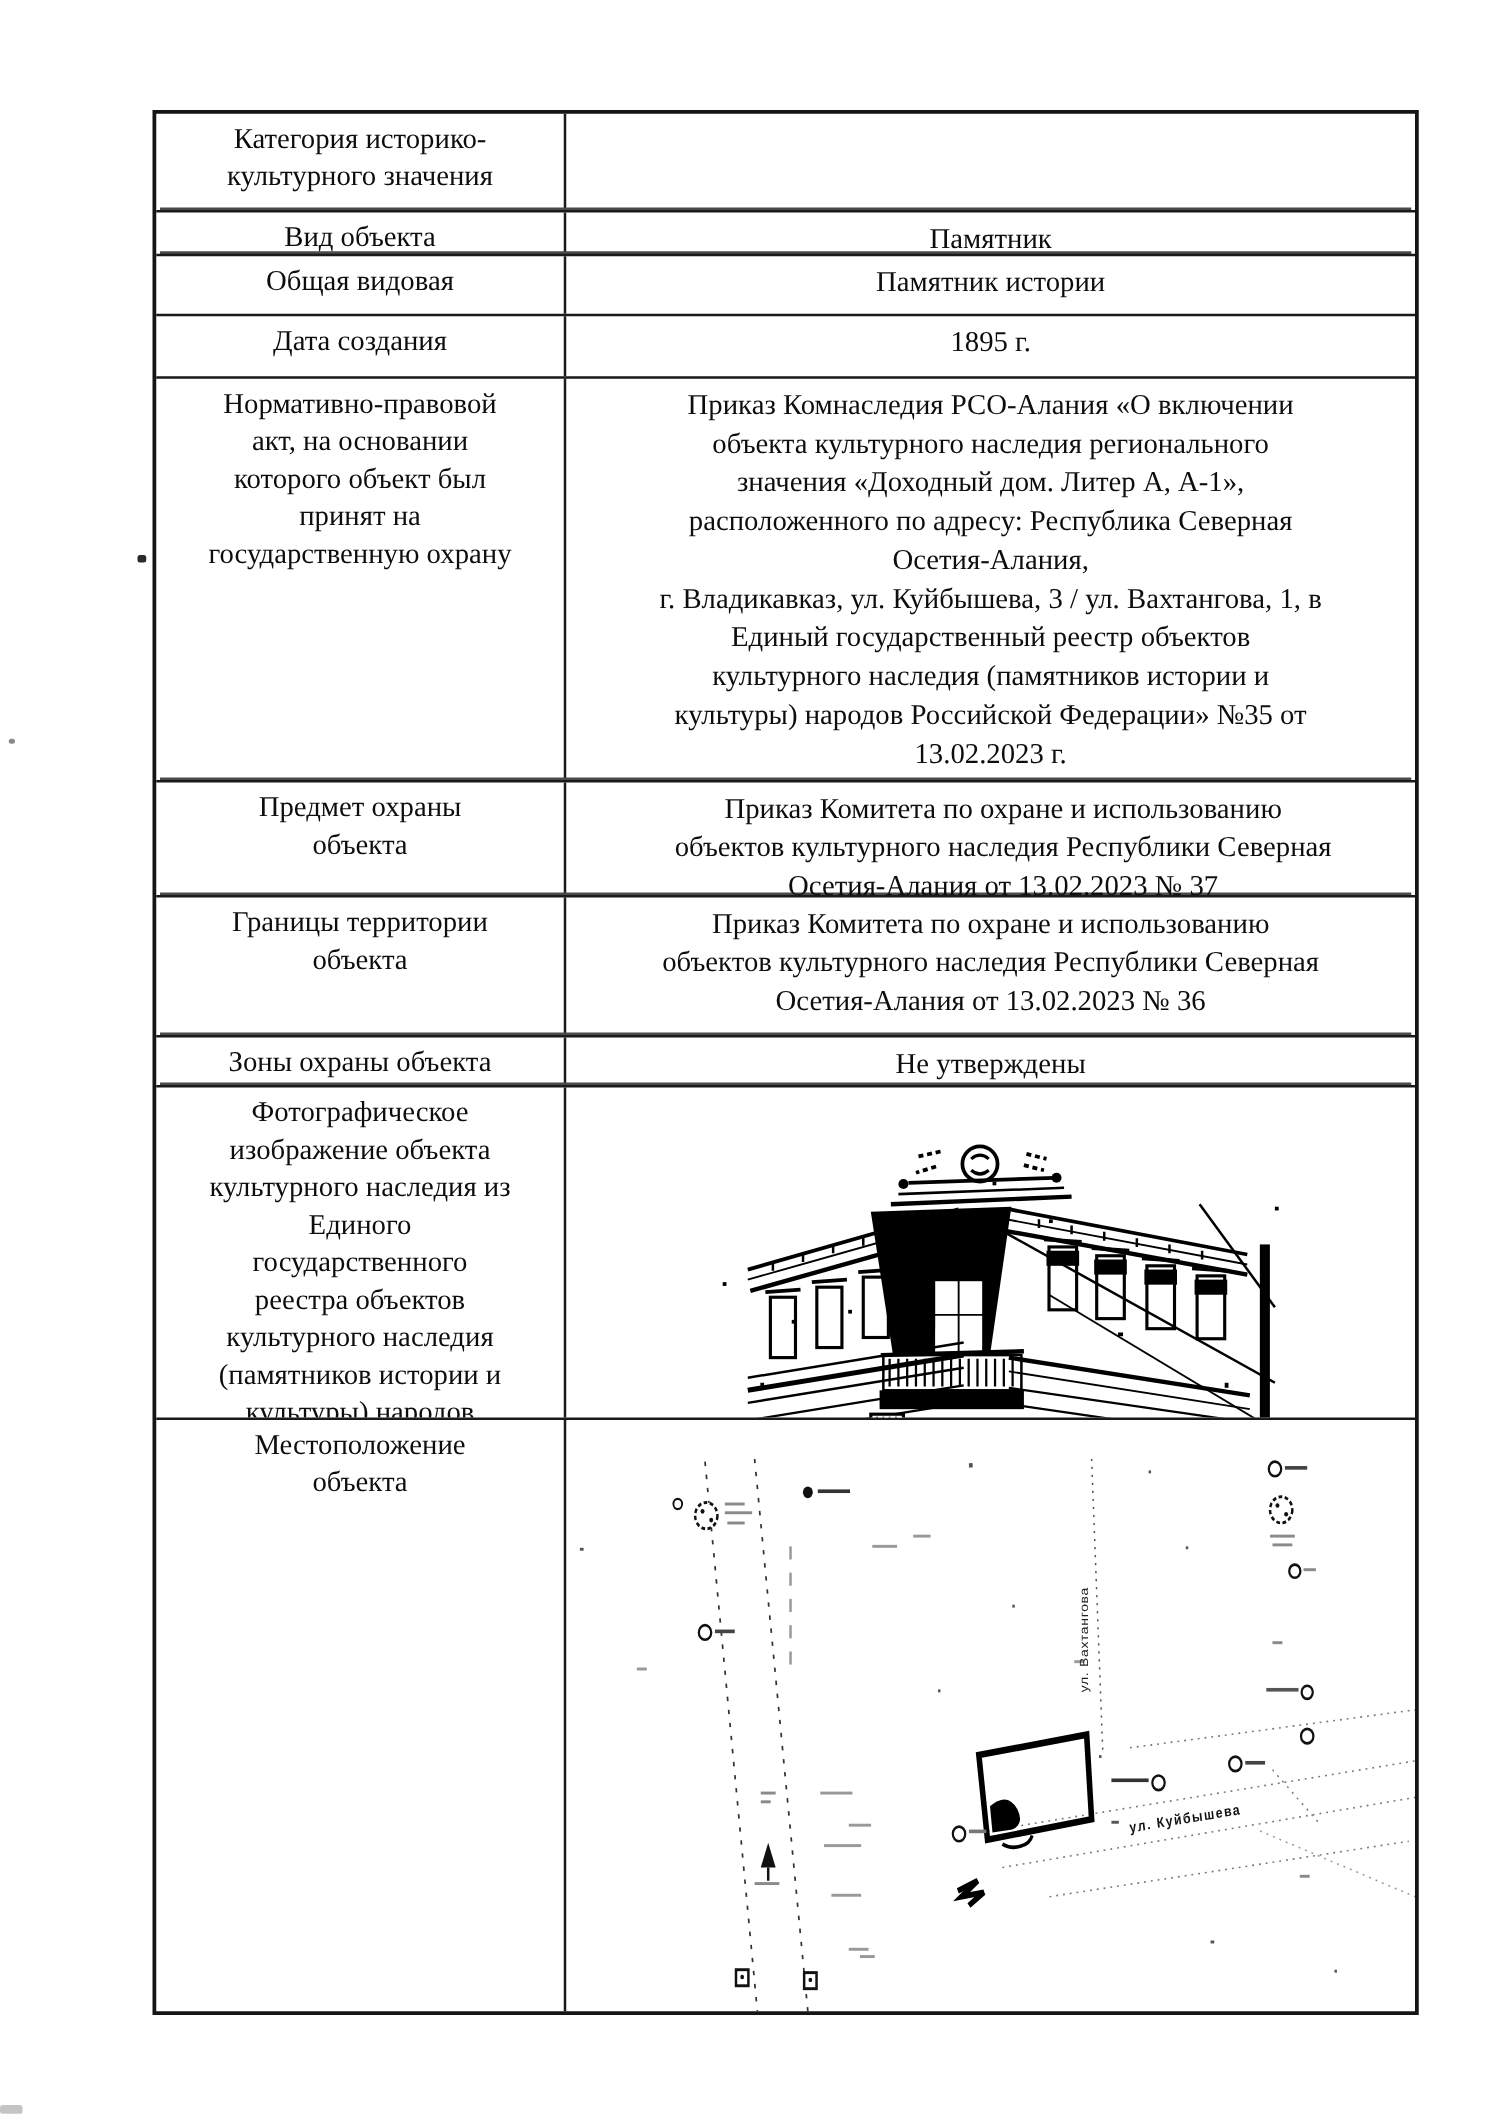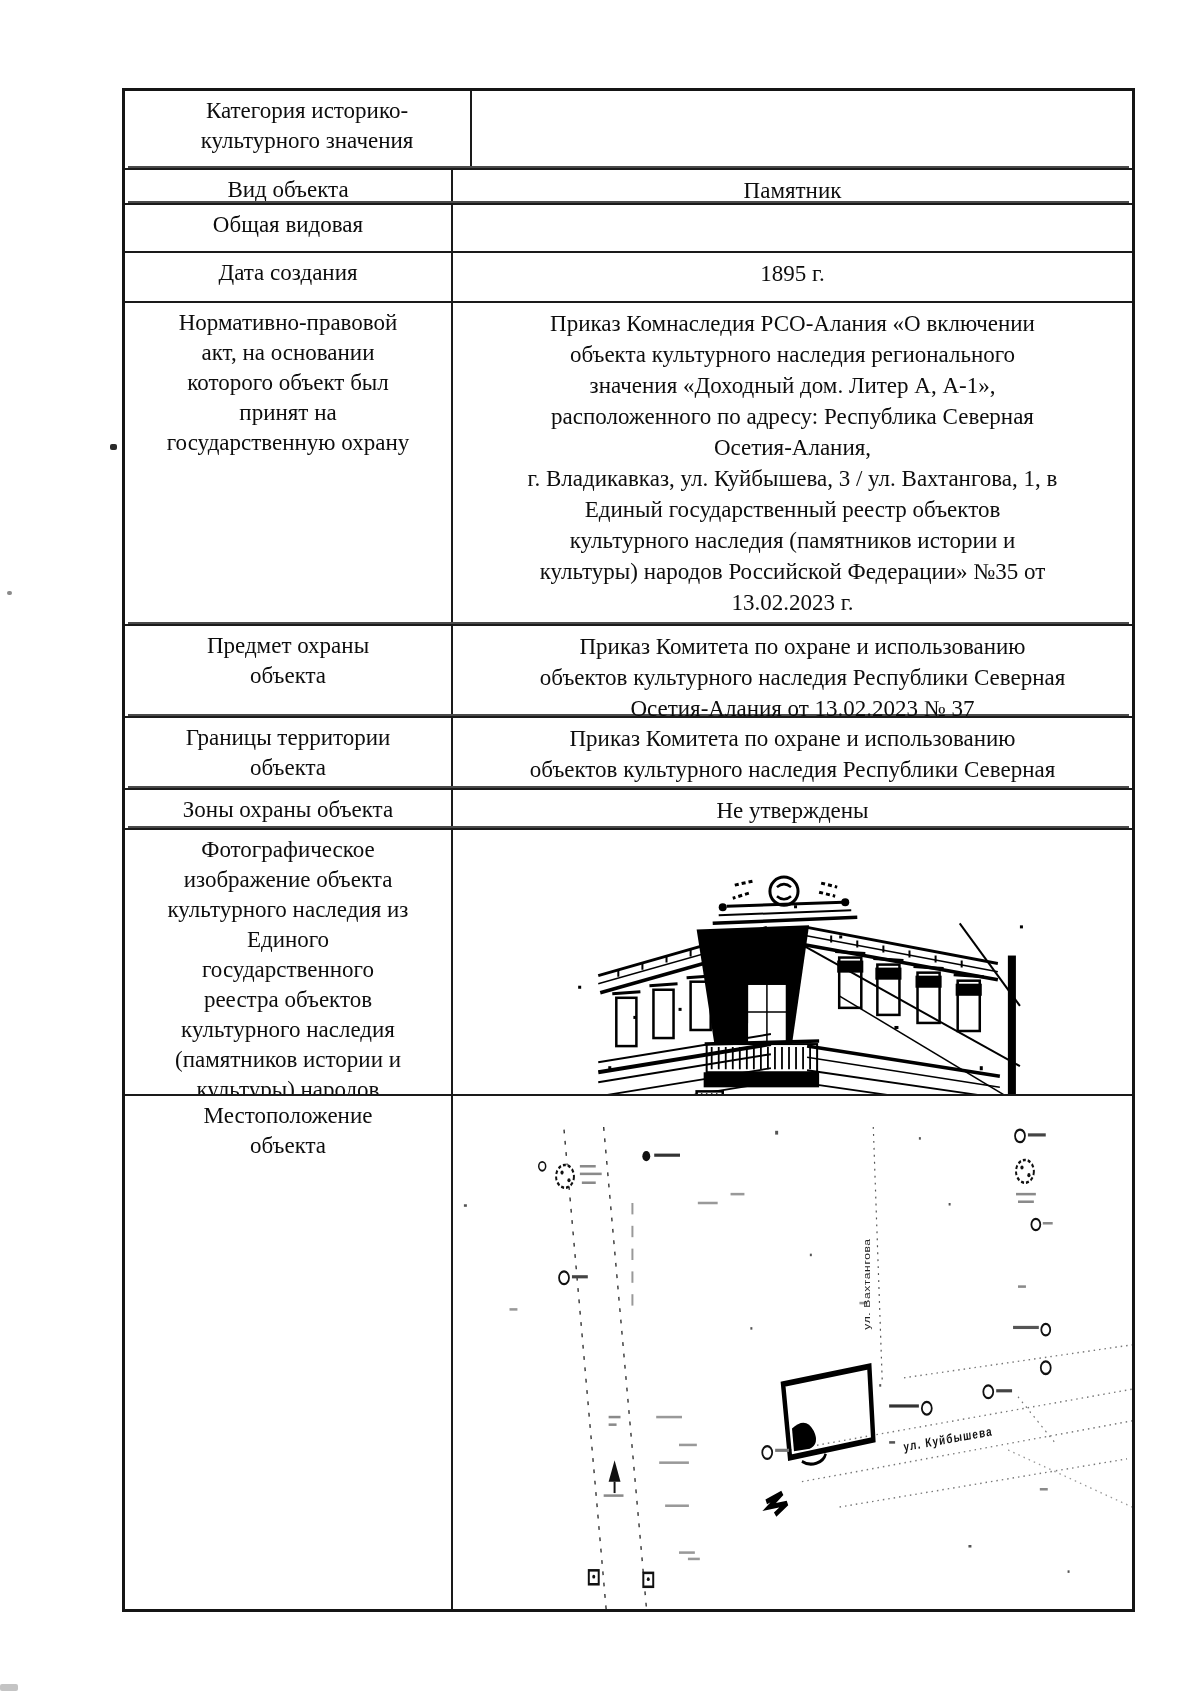--- a/index.html
+++ b/index.html
@@ -18,22 +18,22 @@
   .row{display:flex;box-sizing:border-box;flex:0 0 auto;}
   .row + .row{border-top:2px solid #1a1a1a;}
   .row.dbl{box-shadow:0 -5px 0 -3px #4a4a4a;}
   .cl,.cr{
     box-sizing:border-box;padding-top:5px;padding-left:6px;padding-right:6px;
     text-align:center;white-space:pre-line;overflow:hidden;
     font-size:23px;
   }
   .cl{width:328px;border-right:2px solid #1a1a1a;line-height:30px;flex:0 0 auto;}
   .cr{flex:1 1 auto;line-height:31px;position:relative;}
-  .r1{height:77px;padding-left:19px;} .r2{height:35px;} .r3{height:48px;} .r4{height:50px;}
-  .r5{height:323px;} .r6{height:92px;gap:20px;} .r7{height:72px;} .r8{height:40px;}
+  .r1{height:77px;} .r2{height:35px;} .r3{height:48px;} .r4{height:50px;}
+  .r5{height:323px;} .r6{height:92px;gap:20px;} .r7{height:112px;} .r8{height:40px;}
   .r9{height:266px;} .r10{flex:1 1 auto;}
   .photo-wrap{position:absolute;left:85px;top:4px;width:500px;height:333px;}
   .map-wrap{position:absolute;left:0;top:0;right:0;bottom:0;}
   svg{display:block;}
   .speck{position:absolute;border-radius:2px;}
   .sp1{left:110px;top:444px;width:7px;height:6px;background:#2a2a2a;}
   .sp2{left:7px;top:591px;width:5px;height:4px;background:#8a8a8a;}
   .sp3{left:0px;top:1684px;width:18px;height:7px;background:#b5b5b5;opacity:.8;}
 </style>
 </head>
@@ -47,20 +47,21 @@
   </div>
 
   <div class="row r2 dbl">
     <div class="cl">Вид объекта</div>
     <div class="cr">Памятник</div>
   </div>
 
   <div class="row r3 dbl">
     <div class="cl">Общая видовая
 принадлежность</div>
+    <div class="cr">Памятник истории</div>
   </div>
 
   <div class="row r4">
     <div class="cl">Дата создания</div>
     <div class="cr">1895 г.</div>
   </div>
 
   <div class="row r5">
     <div class="cl">Нормативно-правовой
 акт, на основании

